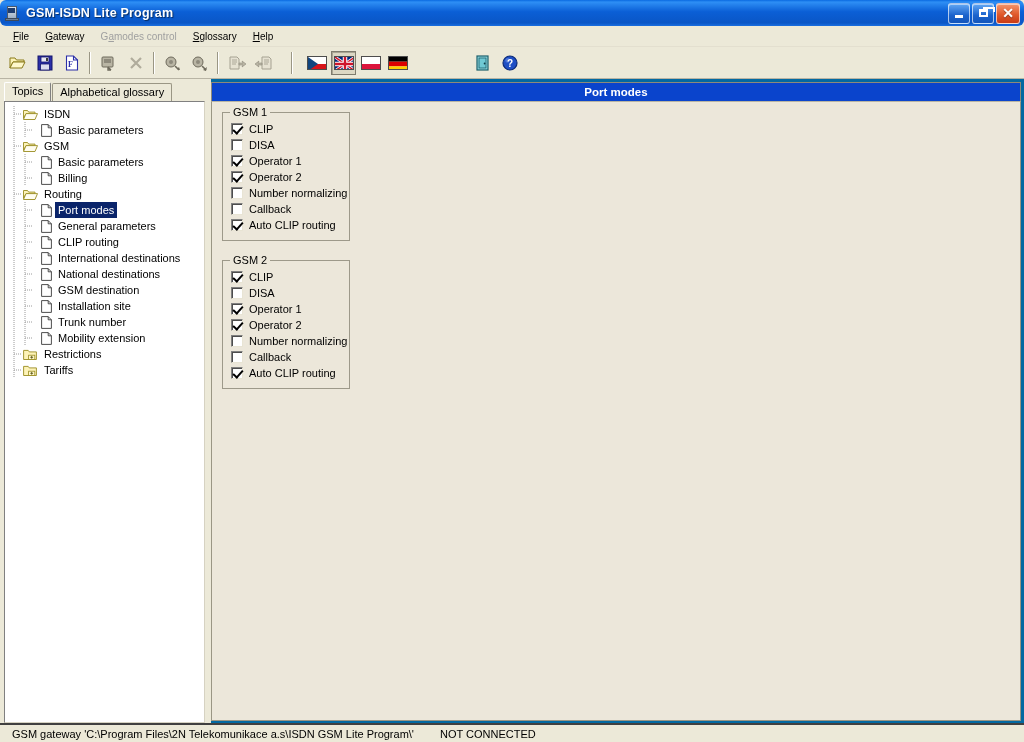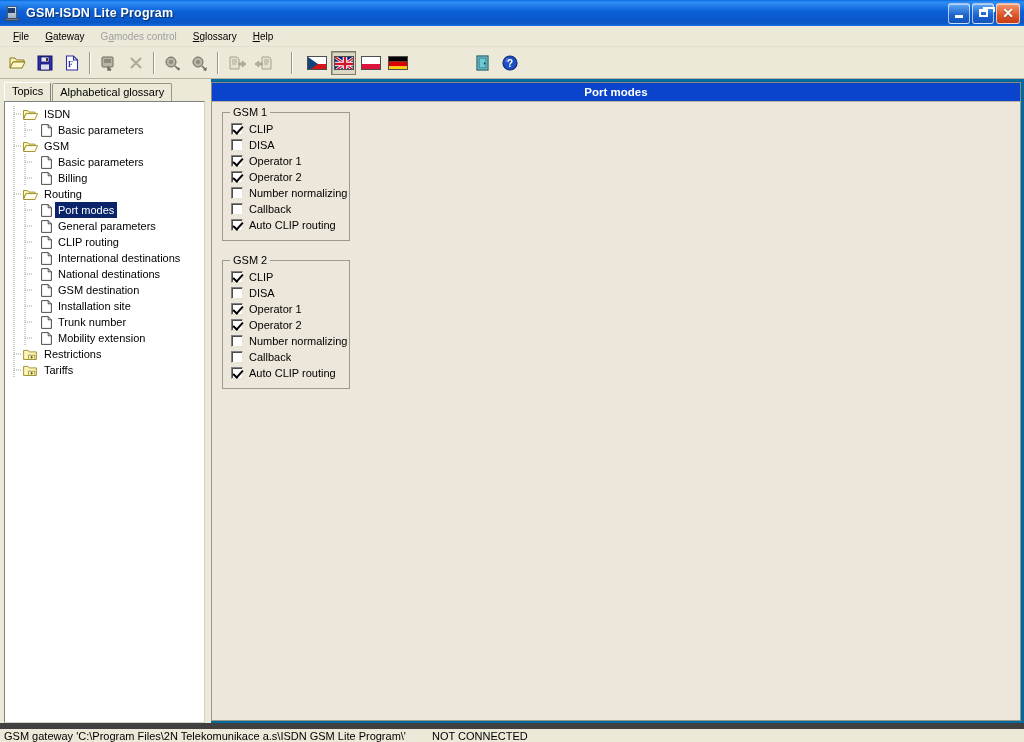--- a/index.html
+++ b/index.html
@@ -21,20 +21,21 @@
   }
 
   
   .titlebar {
     height: 26px;
     background: linear-gradient(180deg,#0a6ae1 0%, #2e8ff5 8%, #0b5fd6 45%, #0a56c6 88%, #1a6fe0 100%);
     display: flex; align-items: center;
     padding: 0 2px 0 4px;
     flex: 0 0 26px;
     position: relative;
+    border-radius: 6px;
   }
   .title-icon {
     width: 16px; height: 16px;
     margin-right: 6px;
     position: relative;
     flex: 0 0 16px;
   }
   .title-icon .body {
     position: absolute; left: 3px; top: 1px;
     width: 10px; height: 13px;
@@ -303,25 +304,25 @@
     border: solid #000;
     border-width: 0 2px 2px 0;
     transform: rotate(42deg);
   }
 
   
   .statusbar {
     flex: 0 0 19px;
     height: 19px;
     background: #ece9d8;
-    border-top: 6px solid #404040;
+    border-top: 2px solid #404040;
     display: flex; align-items: center;
     font-size: 11px;
     color: #000;
-    padding-left: 4px;
+    padding-left: 12px;
     gap: 0;
   }
   .sb-cell { padding-right: 4px; white-space: nowrap; }
   .sb-cell.second { padding-left: 22px; }
 </style>
 </head>
 <body>
 
 <div id="app">
 

